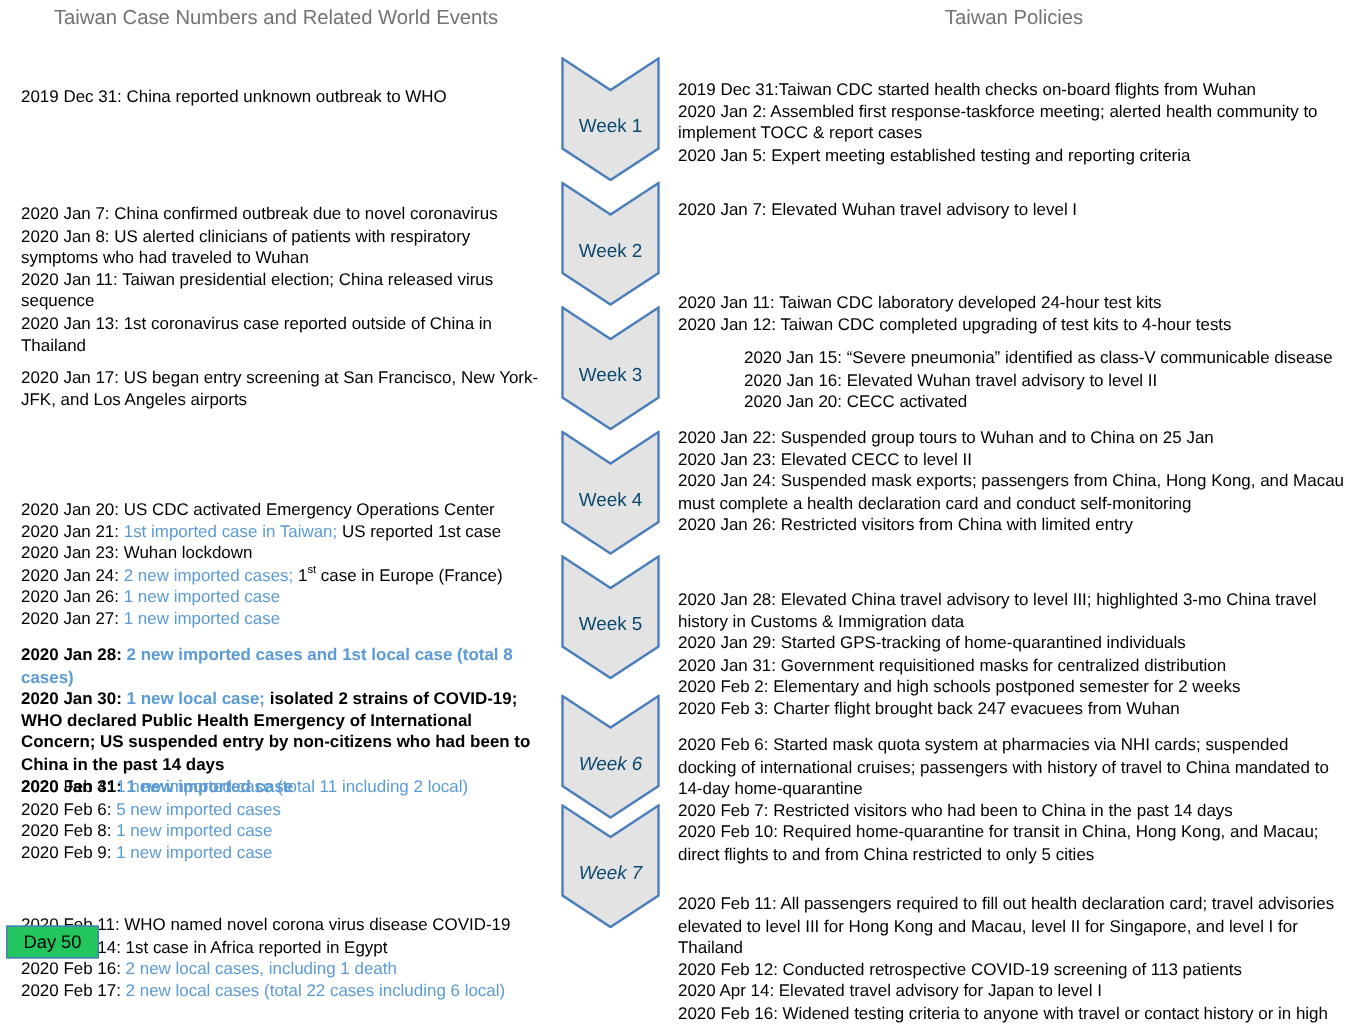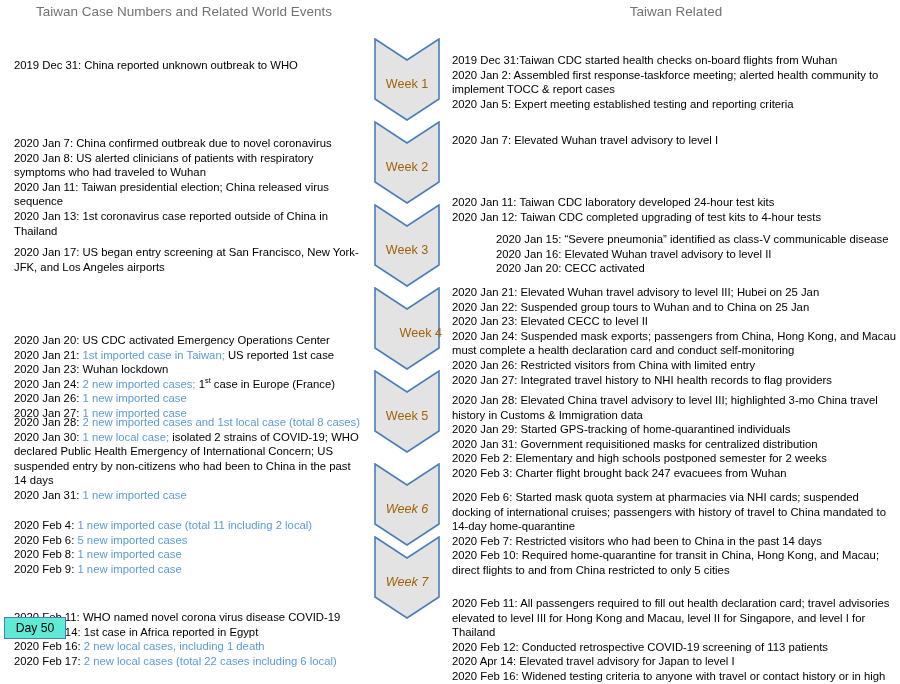--- a/index.html
+++ b/index.html
@@ -81,47 +81,47 @@
     display: block;
     position: absolute;
     left: 0; top: 0;
   }
   .chev-label {
     position: absolute;
     left: 0;
     width: 70px;
     text-align: center;
     font-size: 12.6px;
-    color: #a16207;
+    color: #0c4a6e;
     pointer-events: none;
   }
 
   #day-box {
     position: absolute;
     left: 4px;
     top: 617px;
     width: 62px;
     height: 22px;
     box-sizing: border-box;
     border: 1.4px solid #4a7ebb;
-    background: #5eead4;
+    background: #22c55e;
     font-size: 12.2px;
     line-height: 20px;
     text-align: center;
     color: #000000;
   }
 </style>
 </head>
 <body>
 
 <div id="page">
 
   <div class="col-header" id="header-left">Taiwan Case Numbers and Related World Events</div>
 
-  <div class="col-header" id="header-right">Taiwan Related</div>
+  <div class="col-header" id="header-right">Taiwan Policies</div>
 
   <div class="column" id="col-left">
       <div class="event-block" style="top: 18px;">
         <div class="event-line"><span>2019 Dec 31: China reported unknown outbreak to WHO</span></div>
       </div>
       <div class="event-block" style="top: 96px;">
         <div class="event-line"><span>2020 Jan 7: China confirmed outbreak due to novel coronavirus</span></div>
         <div class="event-line"><span>2020 Jan 8: US alerted clinicians of patients with respiratory symptoms who had traveled to Wuhan</span></div>
         <div class="event-line"><span>2020 Jan 11: Taiwan presidential election; China released virus sequence</span></div>
         <div class="event-line"><span>2020 Jan 13: 1st coronavirus case reported outside of China in Thailand</span></div>
@@ -130,21 +130,21 @@
         <div class="event-line"><span>2020 Jan 17: US began entry screening at San Francisco, New York-JFK, and Los Angeles airports</span></div>
       </div>
       <div class="event-block" style="top: 293px;">
         <div class="event-line"><span>2020 Jan 20: US CDC activated Emergency Operations Center</span></div>
         <div class="event-line"><span>2020 Jan 21: </span><span class="hl">1st imported case in Taiwan;</span><span> US reported 1st case</span></div>
         <div class="event-line"><span>2020 Jan 23: Wuhan lockdown</span></div>
         <div class="event-line"><span>2020 Jan 24: </span><span class="hl">2 new imported cases;</span><span> 1</span><sup>st</sup><span> case in Europe (France)</span></div>
         <div class="event-line"><span>2020 Jan 26: </span><span class="hl">1 new imported case</span></div>
         <div class="event-line"><span>2020 Jan 27: </span><span class="hl">1 new imported case</span></div>
       </div>
-      <div class="event-block" style="top: 375px;">
+      <div class="event-block" style="top: 390px; font-weight: bold;">
         <div class="event-line"><span>2020 Jan 28: </span><span class="hl">2 new imported cases and 1st local case (total 8 cases)</span></div>
         <div class="event-line"><span>2020 Jan 30: </span><span class="hl">1 new local case;</span><span> isolated 2 strains of COVID-19; WHO declared Public Health Emergency of International Concern; US suspended entry by non-citizens who had been to China in the past 14 days</span></div>
         <div class="event-line"><span>2020 Jan 31: </span><span class="hl">1 new imported case</span></div>
       </div>
       <div class="event-block" style="top: 478px;">
         <div class="event-line"><span>2020 Feb 4: </span><span class="hl">1 new imported case (total 11 including 2 local)</span></div>
         <div class="event-line"><span>2020 Feb 6: </span><span class="hl">5 new imported cases</span></div>
         <div class="event-line"><span>2020 Feb 8: </span><span class="hl">1 new imported case</span></div>
         <div class="event-line"><span>2020 Feb 9: </span><span class="hl">1 new imported case</span></div>
       </div>
@@ -172,21 +172,21 @@
       <div class="chev-wrap" style="top: 166px; height: 83px;">
         <svg class="chev-svg" width="70" height="83" viewBox="0 0 70 83">
           <polygon points="3,1 35,22 67,1 67,61 35,82 3,61" fill="#e3e3e3" stroke="#4a7ebb" stroke-width="1.6" stroke-linejoin="miter"></polygon>
         </svg>
         <div class="chev-label" style="top: 39px;">Week 3</div>
       </div>
       <div class="chev-wrap" style="top: 249px; height: 83px;">
         <svg class="chev-svg" width="70" height="83" viewBox="0 0 70 83">
           <polygon points="3,1 35,22 67,1 67,61 35,82 3,61" fill="#e3e3e3" stroke="#4a7ebb" stroke-width="1.6" stroke-linejoin="miter"></polygon>
         </svg>
-        <div class="chev-label" style="top: 39px; text-align: right;">Week 4</div>
+        <div class="chev-label" style="top: 39px;">Week 4</div>
       </div>
       <div class="chev-wrap" style="top: 332px; height: 83px;">
         <svg class="chev-svg" width="70" height="83" viewBox="0 0 70 83">
           <polygon points="3,1 35,22 67,1 67,61 35,82 3,61" fill="#e3e3e3" stroke="#4a7ebb" stroke-width="1.6" stroke-linejoin="miter"></polygon>
         </svg>
         <div class="chev-label" style="top: 39px;">Week 5</div>
       </div>
       <div class="chev-wrap" style="top: 425px; height: 83px; font-style: italic;">
         <svg class="chev-svg" width="70" height="83" viewBox="0 0 70 83">
           <polygon points="3,1 35,22 67,1 67,61 35,82 3,61" fill="#e3e3e3" stroke="#4a7ebb" stroke-width="1.6" stroke-linejoin="miter"></polygon>
@@ -213,26 +213,24 @@
       <div class="event-block" style="top: 155px;">
         <div class="event-line"><span>2020 Jan 11: Taiwan CDC laboratory developed 24-hour test kits</span></div>
         <div class="event-line"><span>2020 Jan 12: Taiwan CDC completed upgrading of test kits to 4-hour tests</span></div>
       </div>
       <div class="event-block" style="top: 192px; margin-left: 44px;">
         <div class="event-line"><span>2020 Jan 15: “Severe pneumonia” identified as class-V communicable disease</span></div>
         <div class="event-line"><span>2020 Jan 16: Elevated Wuhan travel advisory to level II</span></div>
         <div class="event-line"><span>2020 Jan 20: CECC activated</span></div>
       </div>
       <div class="event-block" style="top: 245px;">
-        <div class="event-line"><span>2020 Jan 21: Elevated Wuhan travel advisory to level III; Hubei on 25 Jan</span></div>
         <div class="event-line"><span>2020 Jan 22: Suspended group tours to Wuhan and to China on 25 Jan</span></div>
         <div class="event-line"><span>2020 Jan 23: Elevated CECC to level II</span></div>
         <div class="event-line"><span>2020 Jan 24: Suspended mask exports; passengers from China, Hong Kong, and Macau must complete a health declaration card and conduct self-monitoring</span></div>
         <div class="event-line"><span>2020 Jan 26: Restricted visitors from China with limited entry</span></div>
-        <div class="event-line"><span>2020 Jan 27: Integrated travel history to NHI health records to flag providers</span></div>
       </div>
       <div class="event-block" style="top: 353px;">
         <div class="event-line"><span>2020 Jan 28: Elevated China travel advisory to level III; highlighted 3-mo China travel history in Customs &amp; Immigration data</span></div>
         <div class="event-line"><span>2020 Jan 29: Started GPS-tracking of home-quarantined individuals</span></div>
         <div class="event-line"><span>2020 Jan 31: Government requisitioned masks for centralized distribution</span></div>
         <div class="event-line"><span>2020 Feb 2: Elementary and high schools postponed semester for 2 weeks</span></div>
         <div class="event-line"><span>2020 Feb 3: Charter flight brought back 247 evacuees from Wuhan</span></div>
       </div>
       <div class="event-block" style="top: 450px;">
         <div class="event-line"><span>2020 Feb 6: Started mask quota system at pharmacies via NHI cards; suspended docking of international cruises; passengers with history of travel to China mandated to 14-day home-quarantine</span></div>

